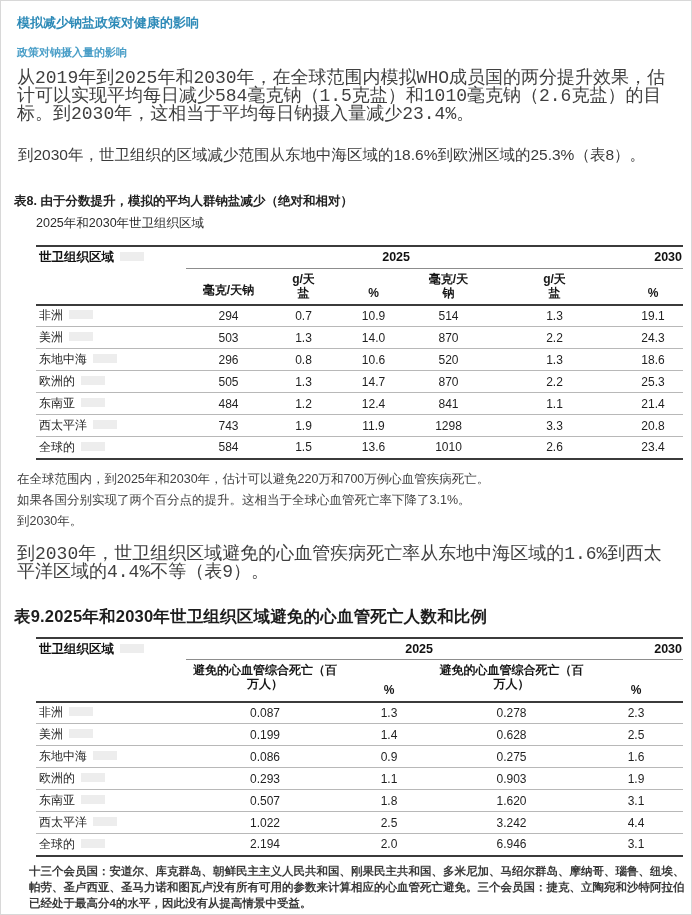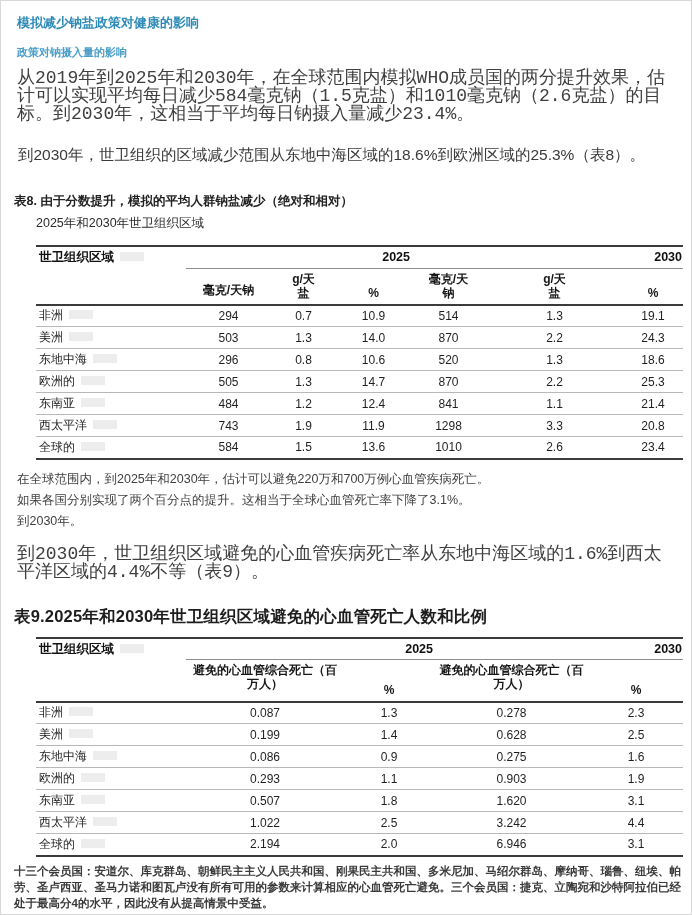--- a/index.html
+++ b/index.html
@@ -15,21 +15,21 @@
     font-family:"Liberation Sans", sans-serif;color:#3f3f3f;
   }
   .h1{color:var(--heading);font-size:13px;font-weight:700;margin:0;padding:13px 0 0 16px;}
   .h2{color:var(--subheading);font-size:11px;font-weight:700;margin:13px 0 0 16px;}
   .para{font-size:18px;line-height:18px;margin:9px 13px 0 16px;color:#3f3f3f;font-family:Liberation Mono, monospace;}
   .big-para{font-size:15.5px;line-height:22px;margin:21px 10px 12px 17px;color:#3a3a3a;}
   .tbl-title{font-size:12.5px;font-weight:700;color:#222;margin:27px 10px 0 13px;}
   .tbl-sub{font-size:12.5px;color:#2b2b2b;margin:5px 0 0 35px;}
   .t9-title{font-size:16.5px;font-weight:700;color:#1d1d1d;margin:25px 0 4px 13px;letter-spacing:0.2px;}
   .s2-lines{font-size:12.5px;line-height:21px;margin:9px 14px 8px 16px;color:#3f3f3f;}
-  .footnote{font-size:11.5px;line-height:16px;font-weight:600;color:#3a3a3a;margin:6px 6px 0 13px;}
+  .footnote{font-size:11.5px;line-height:16px;font-weight:600;color:#3a3a3a;margin:6px 6px 0 28px;}
 
   table.data-table{
     border-collapse:collapse;table-layout:fixed;width:647px;margin:13px 0 0 35px;
     border-top:2px solid #3b3b3b;border-bottom:2px solid #3b3b3b;
     font-size:12px;color:#1f1f1f;
   }
   #table8{margin-top:13px;}
   #table9{margin-top:9px;}
   .year-row th{height:22px;vertical-align:middle;font-size:12.5px;color:#111;}
   .year-row th.year{border-bottom:1px solid #8d8d8d;text-align:right;}

